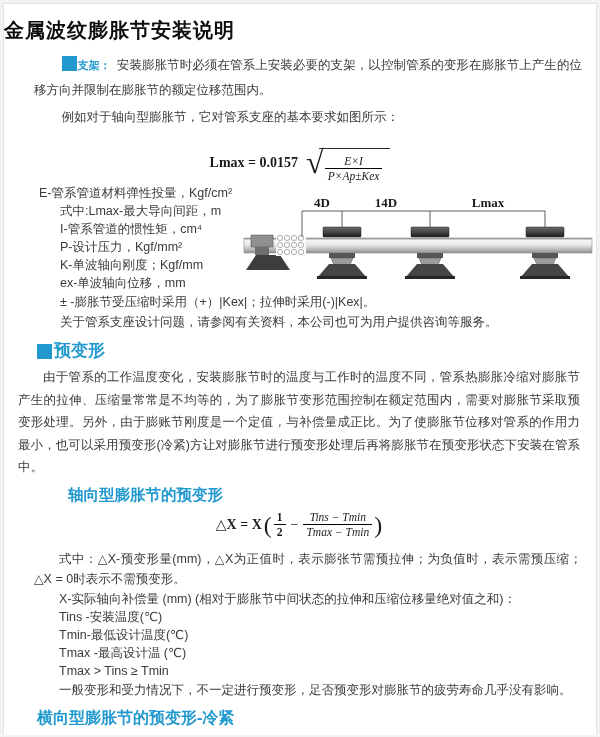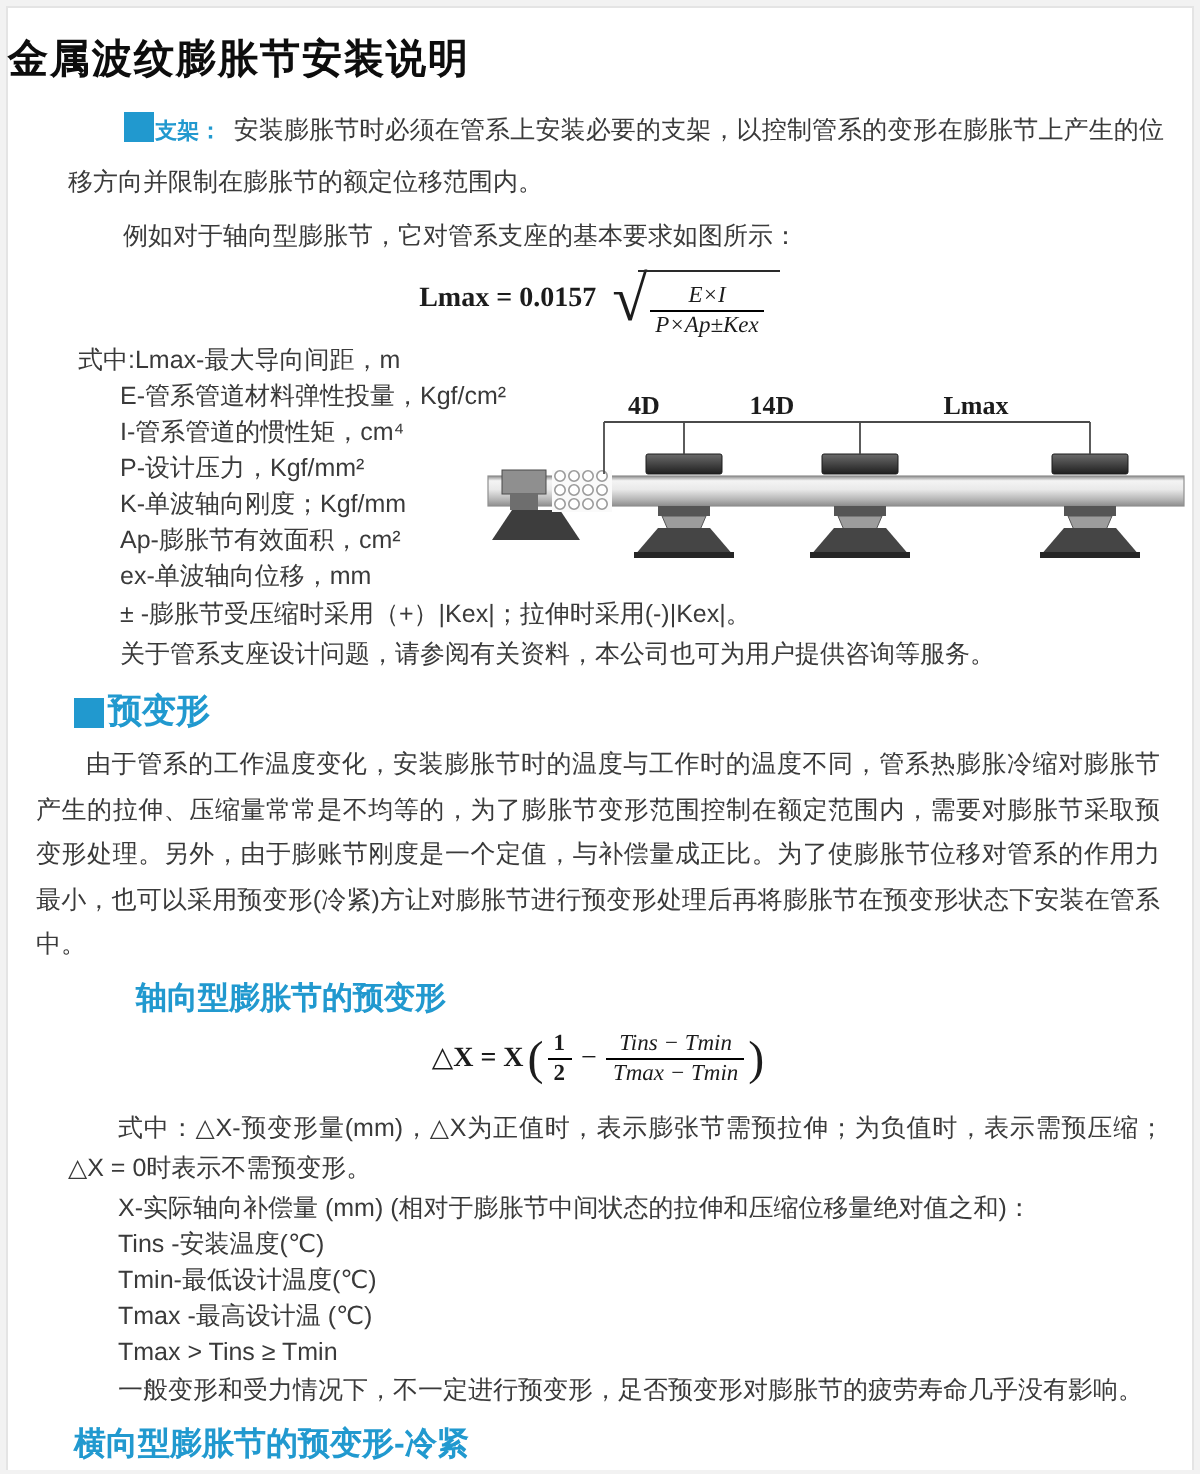--- a/index.html
+++ b/index.html
@@ -26,21 +26,21 @@
     vertical-align:-2px;margin-right:1px;
   }
   .sec-title{
     color:#2199cf;font-size:11px;font-weight:700;margin-right:6px;
   }
   .p-example{margin:3px 30px 0;font-size:12.5px;line-height:22px;text-indent:2.2em;}
 
   
   .formula{display:flex;justify-content:center;align-items:center;
     font-family:"Liberation Serif","DejaVu Serif",serif;color:#1c1c1c;}
-  .f1{height:38px;margin-top:2px;text-align:center;}
+  .f1{height:38px;margin-top:16px;text-align:center;}
   .f-lhs{font-weight:700;font-size:14px;margin-right:8px;}
   .sqrt{display:inline-flex;align-items:flex-start;}
   .rad{font-size:32px;line-height:30px;font-weight:400;margin:3px -5px 0 0;}
   .vinc{border-top:1.5px solid #2a2a2a;padding:2px 8px 0 6px;margin-top:4px;}
   .frac{display:inline-flex;flex-direction:column;align-items:center;
     font-size:11.5px;line-height:14px;}
   .frac .den{border-top:1px solid #000000;padding:0 3px;}
   .frac .num{padding:0 3px;}
   .it{font-style:italic;}
   .bold{font-weight:700;}
@@ -90,26 +90,25 @@
       <span class="vinc">
         <span class="frac it">
           <span class="num">E×I</span>
           <span class="den">P×Ap±Kex</span>
         </span>
       </span>
     </span>
   </div>
 
   <div class="defs">
+    <p>E-管系管道材料弹性投量，Kgf/cm²</p>
     <p>式中:Lmax-最大导向间距，m</p>
-    <p>E-管系管道材料弹性投量，Kgf/cm²</p>
     <p>I-管系管道的惯性矩，cm⁴</p>
     <p>P-设计压力，Kgf/mm²</p>
     <p>K-单波轴向刚度；Kgf/mm</p>
-    <p>Ap-膨胀节有效面积，cm²</p>
     <p>ex-单波轴向位移，mm</p>
   </div>
   <p class="pm-note">± -膨胀节受压缩时采用（+）|Kex|；拉伸时采用(-)|Kex|。</p>
   <p class="svc-note">关于管系支座设计问题，请参阅有关资料，本公司也可为用户提供咨询等服务。</p>
 
   <div class="diagram">
     <svg width="360" height="100" viewBox="0 0 360 100">
       <defs>
         <linearGradient id="pg" x1="0" y1="0" x2="0" y2="1">
           <stop offset="0" stop-color="#8a8a8a"></stop>

